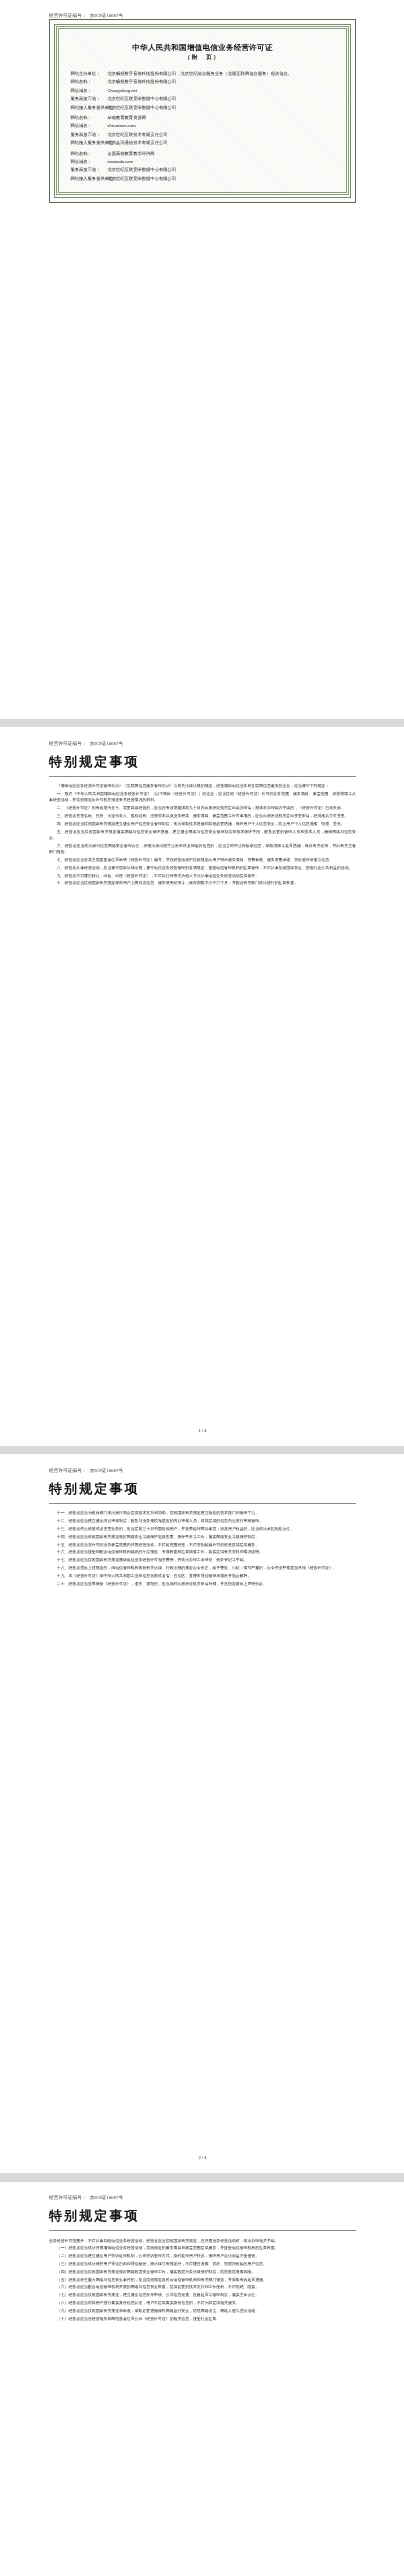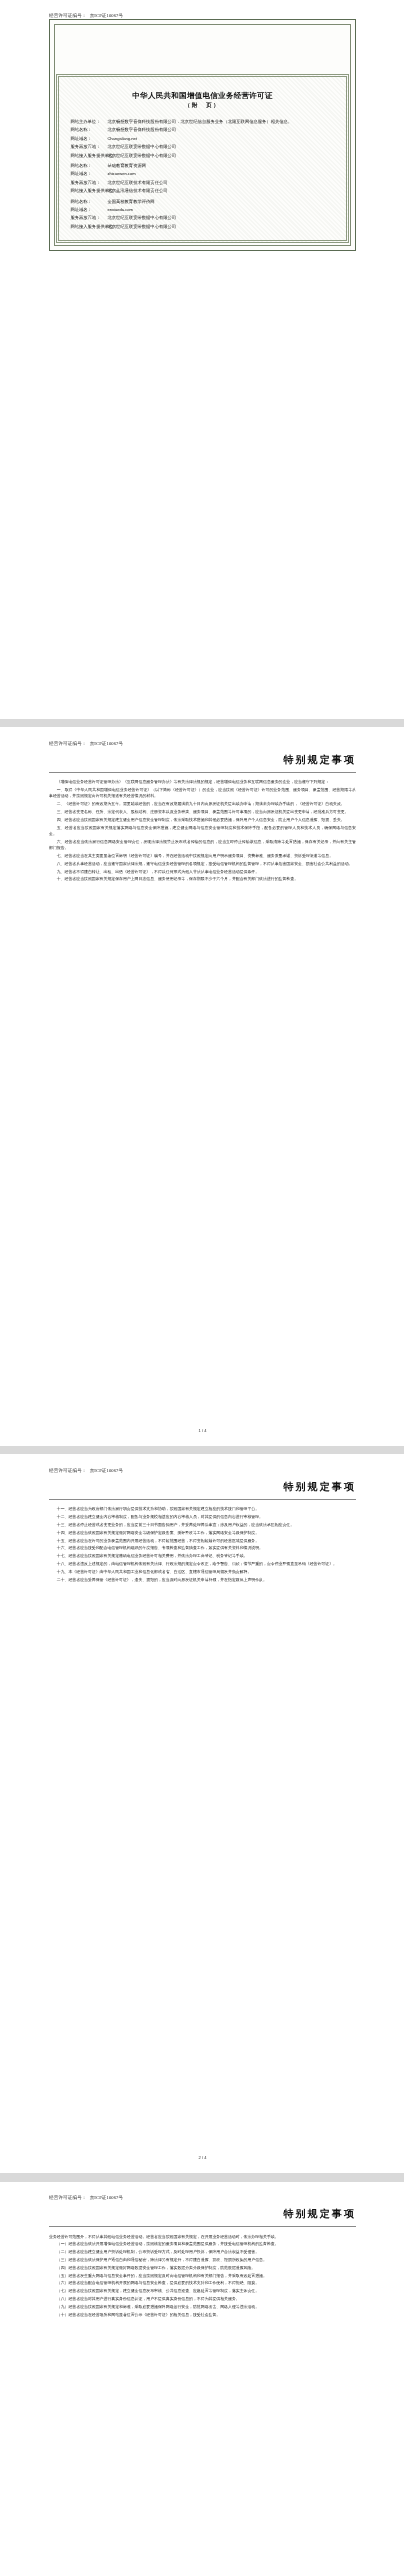--- a/index.html
+++ b/index.html
@@ -49,21 +49,20 @@
   }
   .cert-frame-inner {
     border: 0.5px solid #7d8a72;
     padding: 1.5px;
   }
   .cert-frame-inner2 {
     border: 3.1px double #8d9a80;
     padding: 5.2px 8.2px 9.3px 8.2px;
     background:
       repeating-linear-gradient(45deg, rgba(120,135,110,0.05) 0 1.5px, rgba(255,255,255,0) 1.5px 3.1px);
-    margin-top: 48px;
   }
   .cert-title {
     text-align: center;
     font-size: 7.5px;
     font-weight: bold;
     letter-spacing: 0.3px;
     color: #111;
     margin: 8.2px 0 1px 0;
     font-family: "Liberation Serif", serif;
   }
@@ -85,22 +84,22 @@
     display: flex;
     white-space: nowrap;
   }
   .cert-row .k { width: 37px; flex: 0 0 37px; }
   .cert-row .v { flex: 1 1 auto; }
   .cert-row.en .v { font-family: "Liberation Sans", sans-serif; font-size: 4.1px; }
   .cert-gap { height: 2.1px; }
 
   
   .sp-title {
-    text-align: right;
-    font-size: 10px;
+    text-align: left;
+    font-size: 13px;
     font-weight: bold;
     letter-spacing: 2.1px;
     color: #111;
     margin: 7.2px 0 5.2px 0;
   }
   .sp-rule {
     border: none;
     border-top: 0.5px solid #8a8a8a;
     margin: 0 0 6.2px 0;
   }

